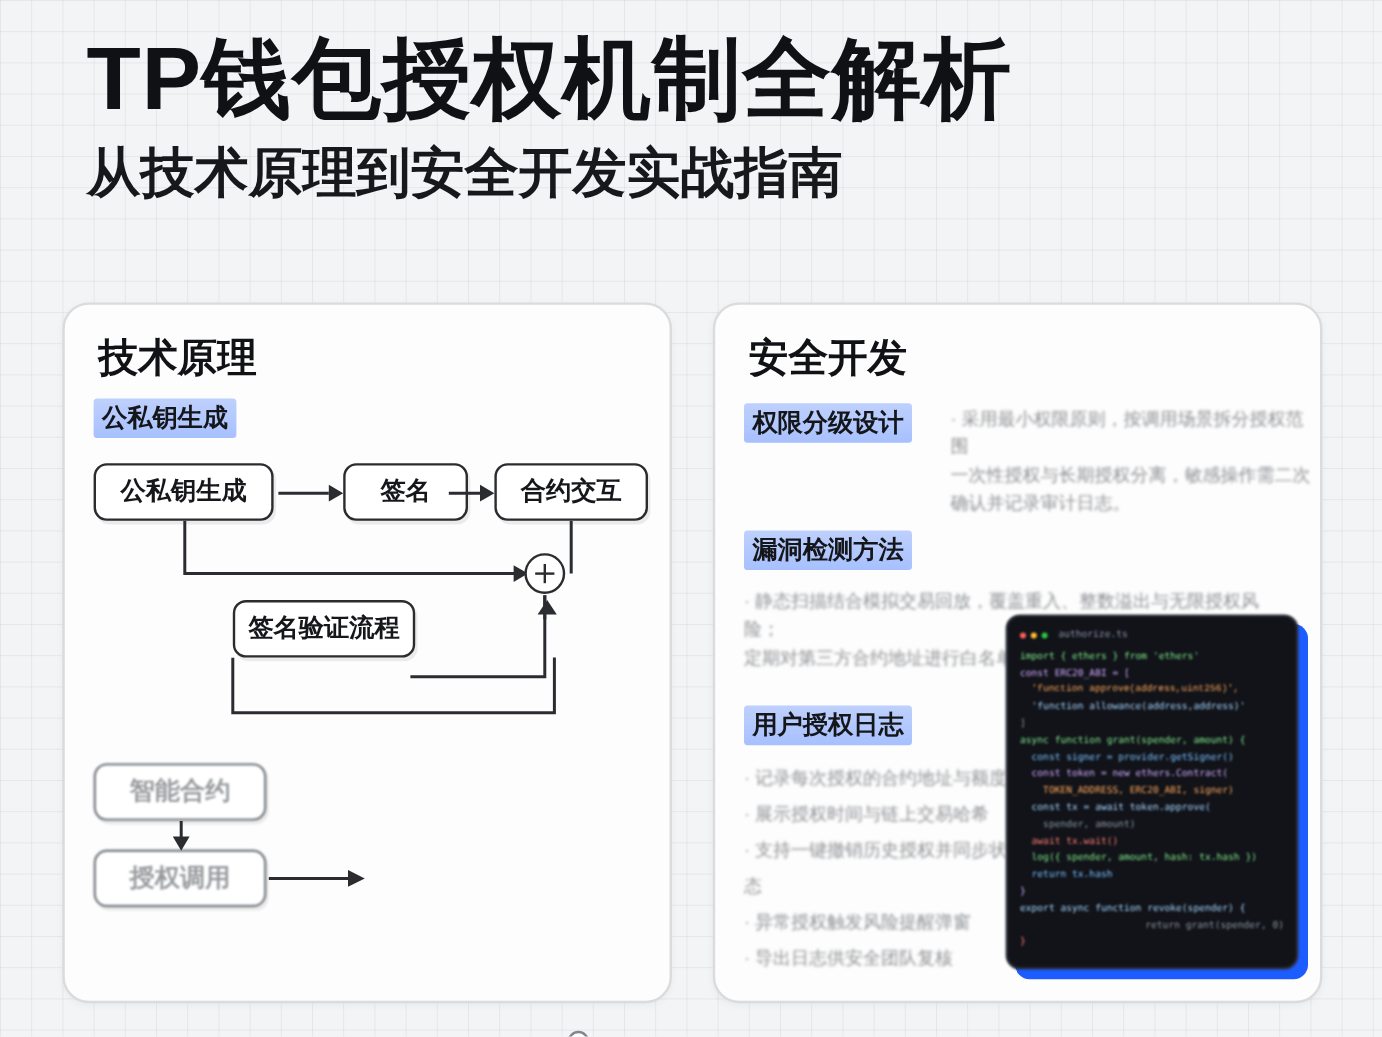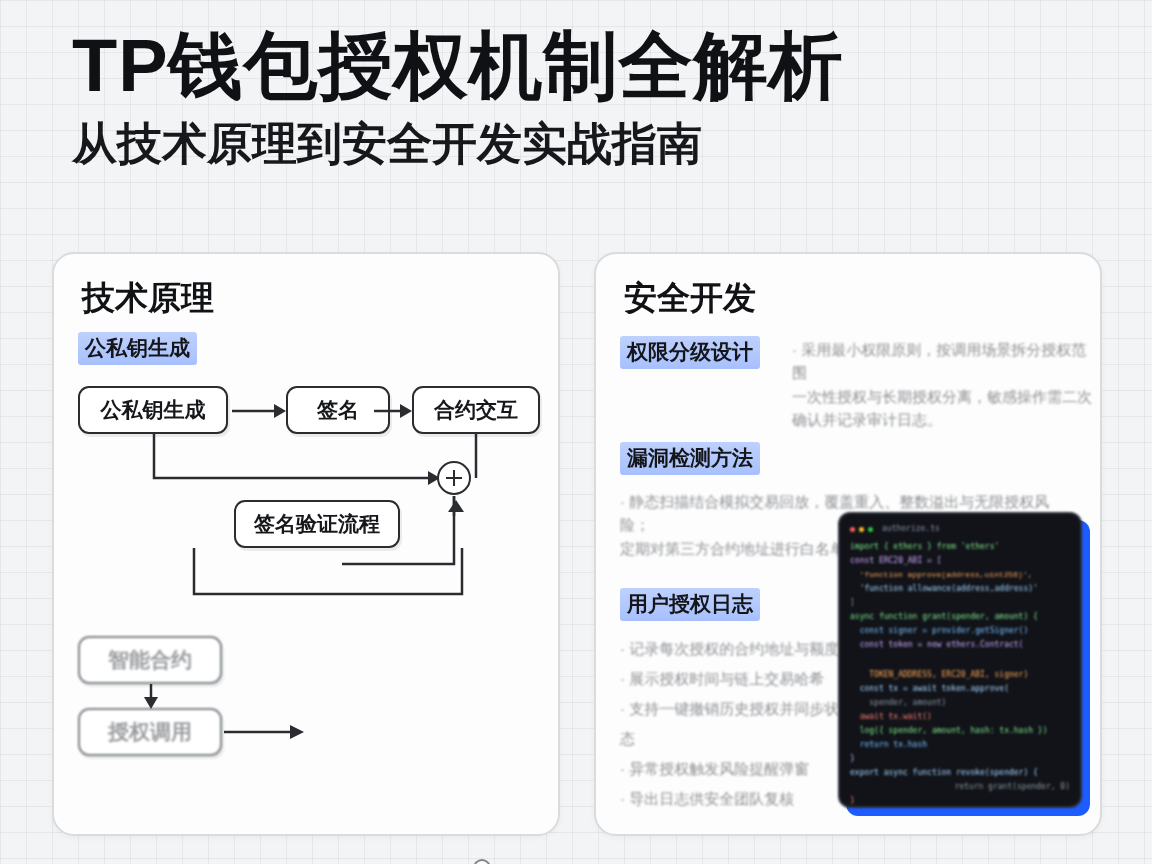--- a/index.html
+++ b/index.html
@@ -229,21 +229,21 @@
 
       <path d="M398,0 L398,44" fill="none" stroke="#2a2c30" stroke-width="2.5"></path>
 
       <path d="M376,62 L376,130 L264,130" fill="none" stroke="#2a2c30" stroke-width="2.5"></path>
       <path d="M376,82 L376,62" fill="none" stroke="#2a2c30" stroke-width="2.5"></path>
       <polygon points="378,66 370,78 386,78" fill="#2a2c30"></polygon>
     </svg>
 
     <div class="plusnode" style="left:383px; top:207px;"></div>
 
-    <div class="fbox" style="left:140px; top:246px; width:166px; height:48px;margin-left:40px;">签名验证流程</div>
+    <div class="fbox" style="left:140px; top:246px; width:152px; height:48px;">签名验证流程</div>
 
     <svg class="arrow" style="left:24px; top:294px;" width="420" height="62">
       <path d="M116,0 L116,46 L384,46 L384,-70" fill="none" stroke="#2a2c30" stroke-width="2.5"></path>
     </svg>
 
 
     <div class="fbox ghost" style="left:24px; top:382px; width:144px; height:48px;">智能合约</div>
     <div class="fbox ghost" style="left:24px; top:454px; width:144px; height:48px;">授权调用</div>
 
     <svg class="arrow" style="left:86px; top:430px;" width="22" height="26">
@@ -312,21 +312,21 @@
         <div class="code-line" style="color: rgb(126, 231, 135);">import { ethers } from 'ethers'</div>
         <div class="code-line" style="color: rgb(121, 192, 255);"></div>
         <div class="code-line" style="color: rgb(210, 168, 255);">const ERC20_ABI = [</div>
         <div class="code-line" style="color: rgb(255, 166, 87); font-family: Liberation Mono, monospace;">  'function approve(address,uint256)',</div>
         <div class="code-line" style="color: rgb(165, 214, 255);">  'function allowance(address,address)'</div>
         <div class="code-line" style="color: rgb(139, 148, 158);">]</div>
         <div class="code-line" style="color: rgb(255, 123, 114);"></div>
         <div class="code-line" style="color: rgb(126, 231, 135);">async function grant(spender, amount) {</div>
         <div class="code-line" style="color: rgb(121, 192, 255);">  const signer = provider.getSigner()</div>
         <div class="code-line" style="color: rgb(210, 168, 255);">  const token = new ethers.Contract(</div>
-        <div class="code-line" style="color: rgb(255, 166, 87); margin-top: 16px;">    TOKEN_ADDRESS, ERC20_ABI, signer)</div>
+        <div class="code-line" style="color: rgb(255, 166, 87);">    TOKEN_ADDRESS, ERC20_ABI, signer)</div>
         <div class="code-line" style="color: rgb(165, 214, 255);">  const tx = await token.approve(</div>
         <div class="code-line" style="color: rgb(139, 148, 158);">    spender, amount)</div>
         <div class="code-line" style="color: rgb(255, 123, 114);">  await tx.wait()</div>
         <div class="code-line" style="color: rgb(126, 231, 135);">  log({ spender, amount, hash: tx.hash })</div>
         <div class="code-line" style="color: rgb(121, 192, 255);">  return tx.hash</div>
         <div class="code-line" style="color: rgb(210, 168, 255);">}</div>
         <div class="code-line" style="color: rgb(255, 166, 87);"></div>
         <div class="code-line" style="color: rgb(165, 214, 255);">export async function revoke(spender) {</div>
         <div class="code-line" style="color: rgb(139, 148, 158); text-align: right;">  return grant(spender, 0)</div>
         <div class="code-line" style="color: rgb(255, 123, 114);">}</div>

